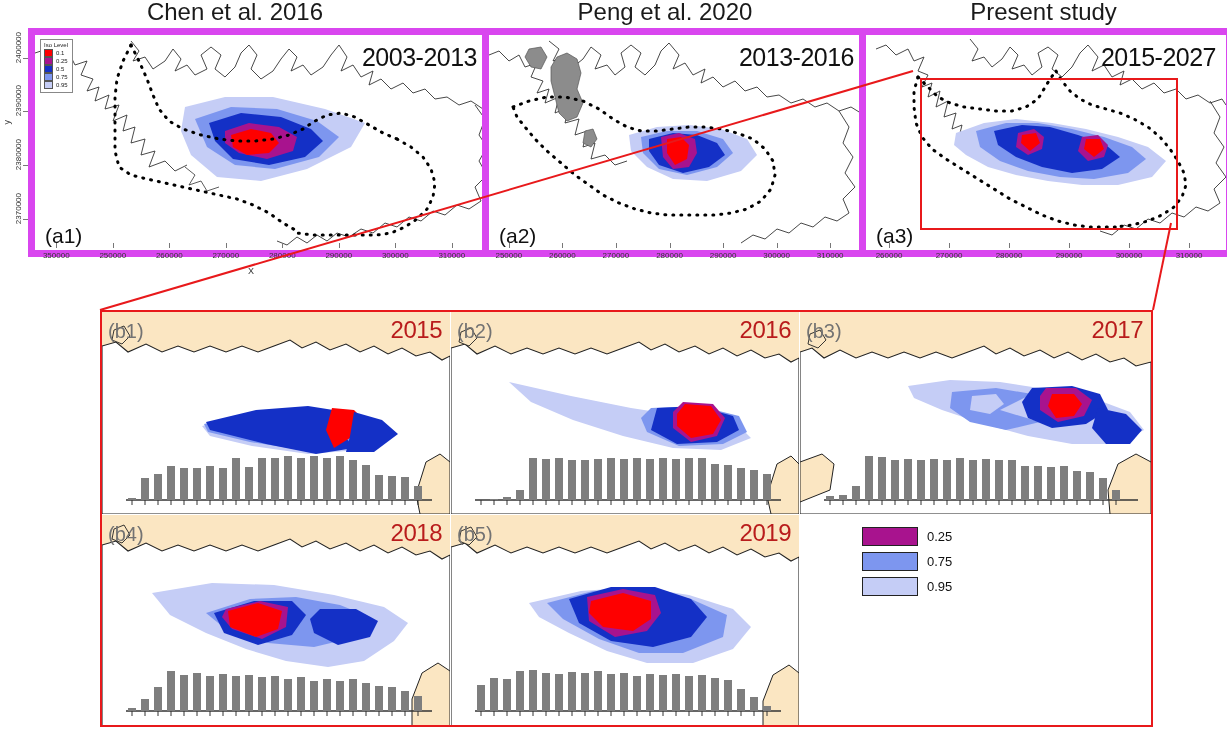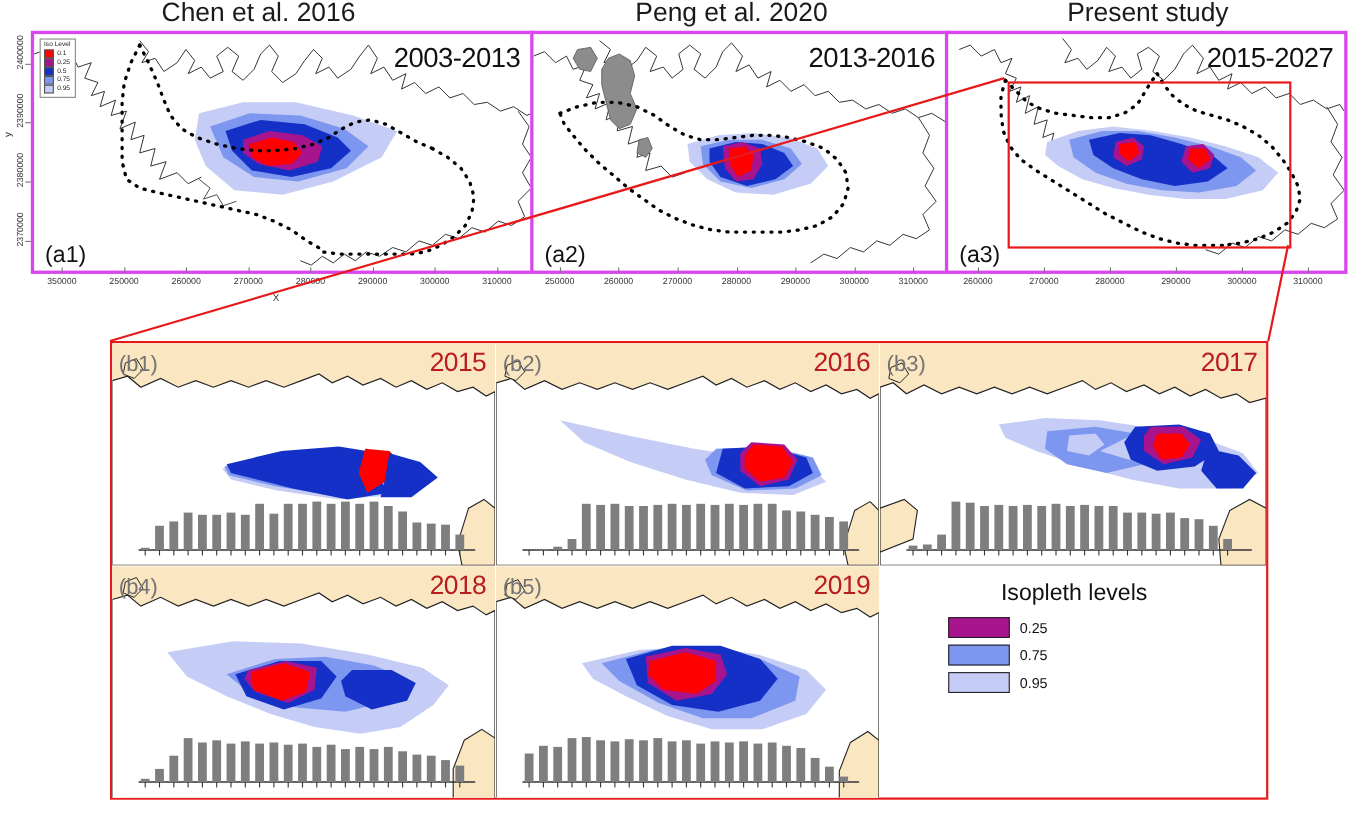--- a/index.html
+++ b/index.html
@@ -7,21 +7,21 @@
        font-family:"Liberation Sans",sans-serif;color:#000;}
 
   .fig{position:absolute;left:0;top:0;width:1227px;height:739px;}
 
   
   .study-title{position:absolute;top:-2px;font-size:24px;font-weight:400;
                text-align:center;letter-spacing:0px;color:#1a1a1a;}
 
   
   .apanel{position:absolute;top:28px;height:215px;background:#ffffff;
-          border:3px solid #d946ef;overflow:hidden;}
+          border:7px solid #d946ef;overflow:hidden;}
   .apanel .period{position:absolute;right:10px;top:8px;font-size:25px;
                   font-weight:400;color:#111;letter-spacing:-0.5px;}
   .apanel .plabel{position:absolute;left:10px;bottom:2px;font-size:21px;color:#111;}
 
   .coast{position:absolute;left:0;top:0;width:100%;height:100%;}
 
   
   .axis-x{position:absolute;height:26px;font-size:8px;color:#333;}
   .axis-x .tk{position:absolute;top:8px;transform:translateX(-50%);white-space:nowrap;}
   .axis-x .tick-m{position:absolute;top:0px;width:1px;height:5px;background:#777;}
@@ -671,21 +671,20 @@
               <line x1="303" y1="196" x2="303" y2="201"></line>
             <line x1="316" y1="196" x2="316" y2="201"></line>
           </g>
         </g>
       </svg>
       <div class="year">2019</div>
       <div class="plabel">(b5)</div>
     </div>
 
     <div class="isoleg2" style="left:700px;top:215px;width:349px;height:199px;">
-      <div class="t">Isopleth levels</div>
       <div class="row">
         <span class="sw" style="background:#a8138e"></span>
         <span class="lb">0.25</span>
       </div>
       <div class="row">
         <span class="sw" style="background:#7d96ef"></span>
         <span class="lb">0.75</span>
       </div>
       <div class="row">
         <span class="sw" style="background:#c5cdf6"></span>

